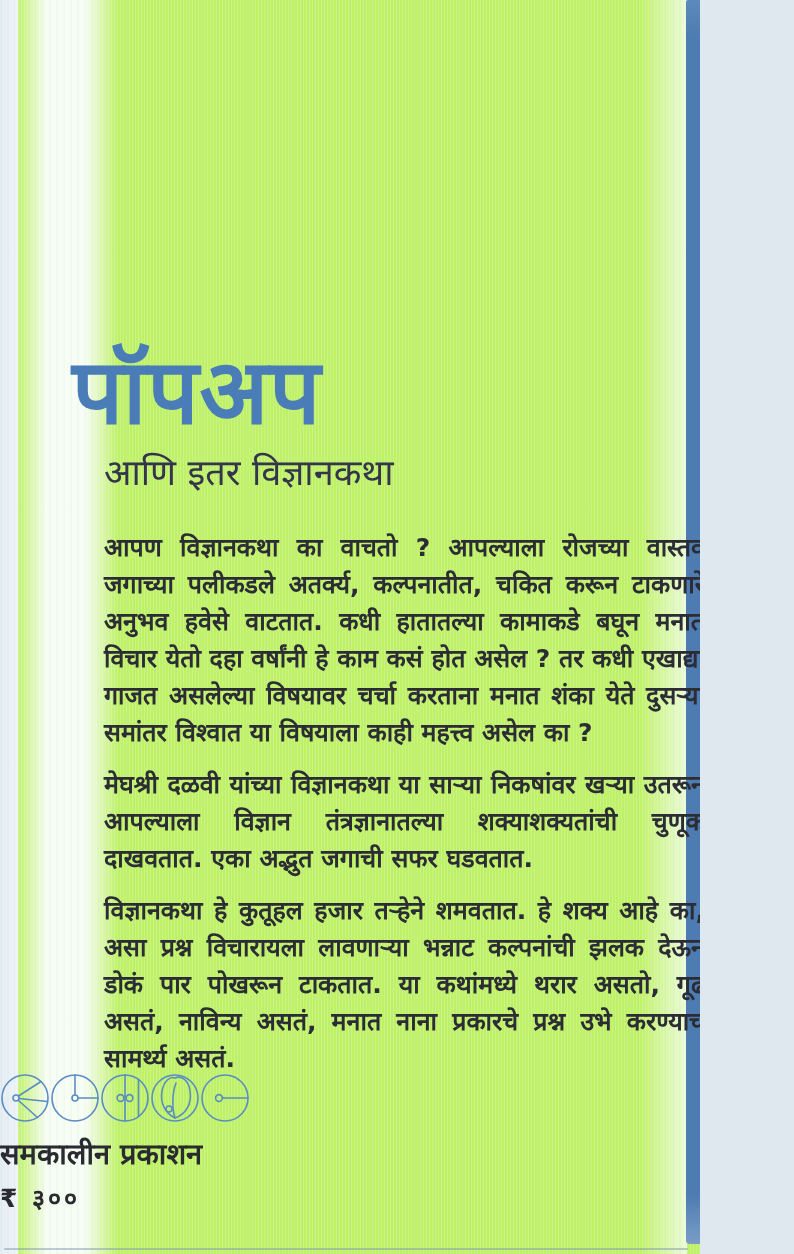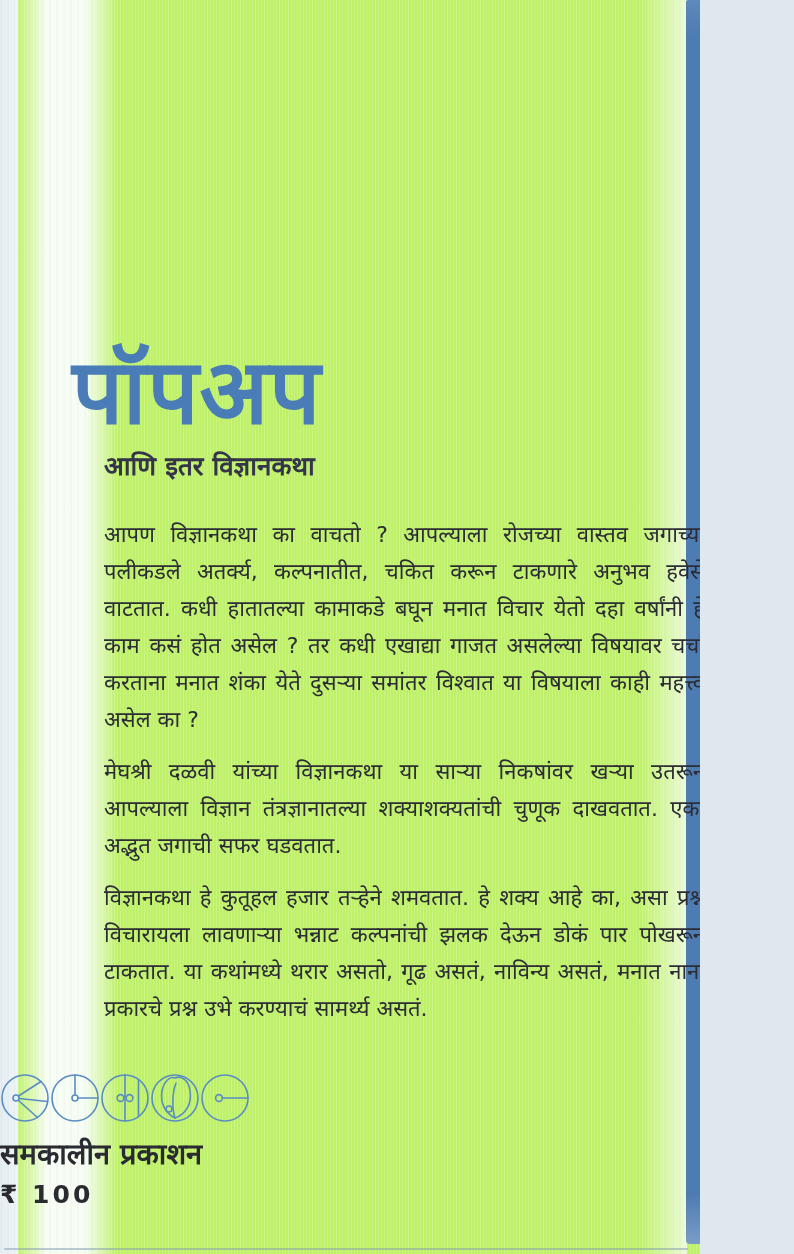--- a/index.html
+++ b/index.html
@@ -50,28 +50,28 @@
     position: absolute; left: 104px; top: 344px; width: 601px;
   }
   .title {
     margin: 0 0 0 -32px;
     font-size: 90px; line-height: 1.06;
     font-weight: 700; letter-spacing: 1px;
     color: #4a7cb8;
   }
   .subtitle {
     margin: 8px 0 0 0;
-    font-size: 26px; font-weight: 700;
+    font-size: 36px; font-weight: 400;
     color: #34354a;
   }
   .blurb-block { margin-top: 33px; }
   .blurb {
     margin: 0 0 15px 0;
-    font-size: 22px; line-height: 37px;
-    color: #2c2c35; font-weight: 400;
+    font-size: 25px; line-height: 37px;
+    color: #2c2c35; font-weight: 700;
     text-align: justify;
   }
   .blurb:last-child { margin-bottom: 0; }
 
   .footer {
     position: absolute; left: 0; top: 1072px; width: 780px;
   }
   .logo { display: inline-block; line-height: 0; }
   .logo svg { width: 250px; height: 52px; }
   .publisher {
@@ -139,16 +139,16 @@
         </g>
 
         <g>
           <circle cx="225" cy="25" r="23"></circle>
           <circle cx="219" cy="25" r="3.4"></circle>
           <path d="M222.5 25 L248 25"></path>
         </g>
       </svg>
     </span>
     <div class="publisher">समकालीन प्रकाशन</div>
-    <div class="price">₹ 100</div>
+    <div class="price">₹ ३००</div>
   </div>
 
 </div>
 
 </body></html>

